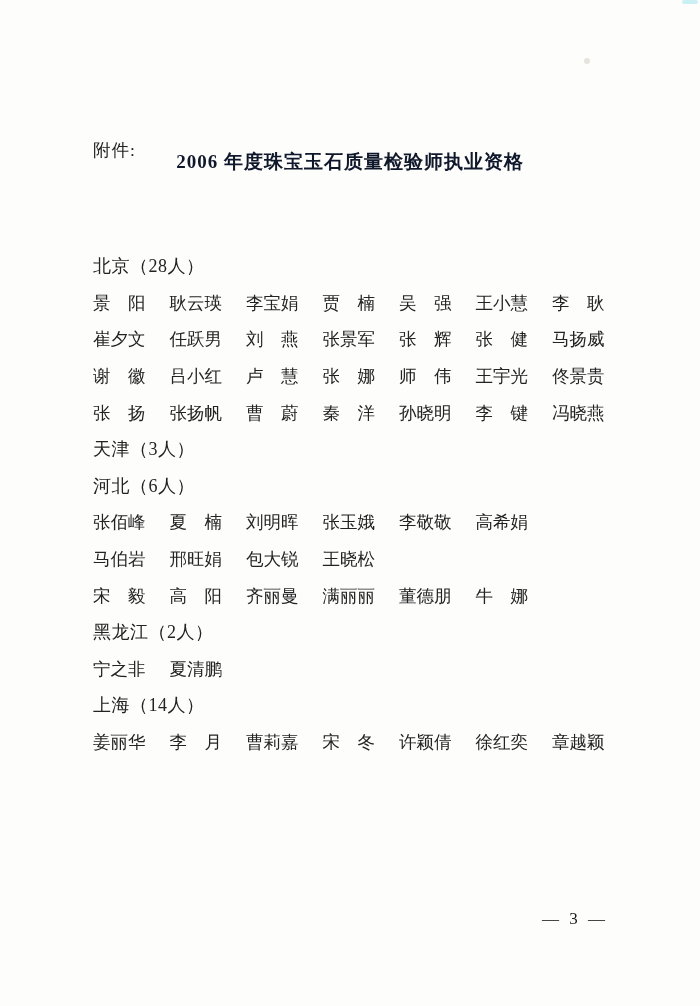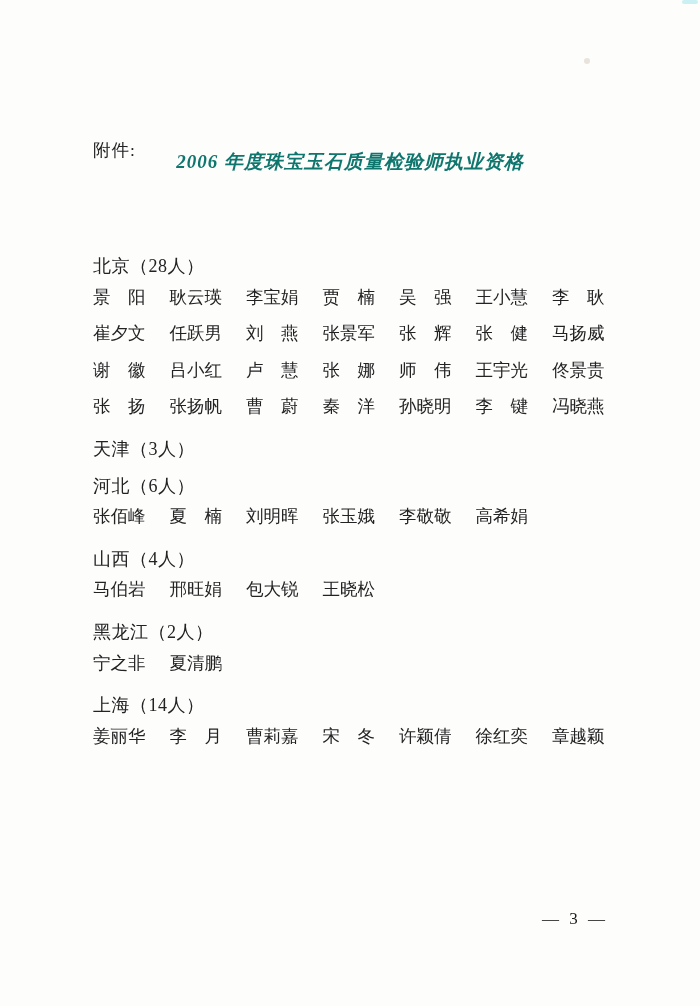--- a/index.html
+++ b/index.html
@@ -25,39 +25,38 @@
   .title-block {
     position: absolute;
     left: 0; right: 0; top: 142px;
     text-align: center;
   }
   .title-line {
     font-weight: bold;
     font-size: 19px;
     line-height: 39px;
     letter-spacing: 1px;
-    color: #0f766e;
-    font-style: italic;
+    color: #0f172a;
   }
   .content {
     position: absolute;
     left: 93px; top: 248px;
     width: 520px;
   }
   .region-header {
     height: 36.6px;
     display: flex;
     align-items: center;
     font-size: 18px;
     letter-spacing: 0.5px;
   }
   .name-row {
     height: 36.6px;
     display: flex;
-    align-items: flex-start;
+    align-items: center;
     gap: 24px;
     font-size: 17.5px;
   }
   .person-name { white-space: pre; }
   .footer {
     position: absolute;
     right: 92px; top: 906px;
     font-size: 17px;
     letter-spacing: 3px;
     line-height: 26px;
@@ -133,26 +132,33 @@
       <div class="region-header">天津（3人）</div>
       <div class="region-header">河北（6人）</div>
       <div class="name-row">
         <span class="person-name">张佰峰</span>
         <span class="person-name">夏　楠</span>
         <span class="person-name">刘明晖</span>
         <span class="person-name">张玉娥</span>
         <span class="person-name">李敬敬</span>
         <span class="person-name">高希娟</span>
       </div>
-      <div class="region-header">山西（4人）</div>
       <div class="name-row">
         <span class="person-name">马伯岩</span>
         <span class="person-name">邢旺娟</span>
         <span class="person-name">包大锐</span>
         <span class="person-name">王晓松</span>
+      </div>
+      <div class="name-row">
+        <span class="person-name">宋　毅</span>
+        <span class="person-name">高　阳</span>
+        <span class="person-name">齐丽曼</span>
+        <span class="person-name">满丽丽</span>
+        <span class="person-name">董德朋</span>
+        <span class="person-name">牛　娜</span>
       </div>
       <div class="region-header">黑龙江（2人）</div>
       <div class="name-row">
         <span class="person-name">宁之非</span>
         <span class="person-name">夏清鹏</span>
       </div>
       <div class="region-header">上海（14人）</div>
       <div class="name-row">
         <span class="person-name">姜丽华</span>
         <span class="person-name">李　月</span>

